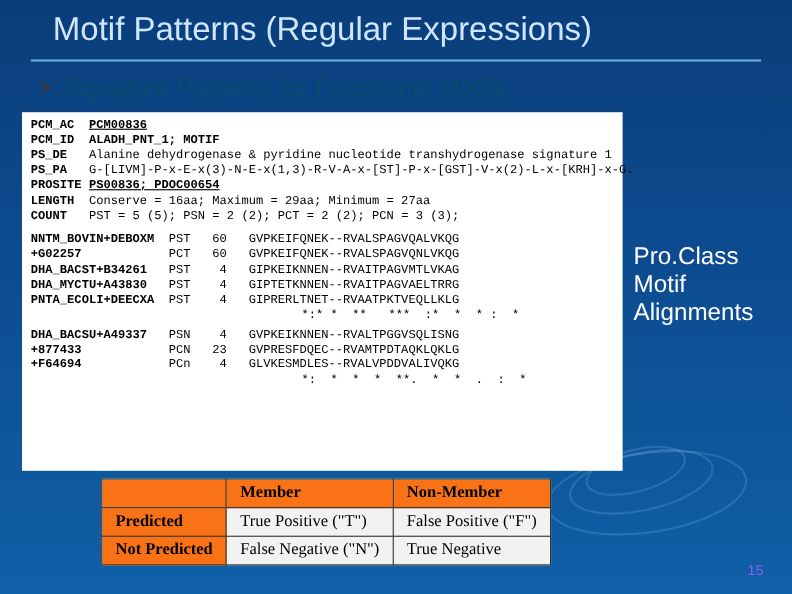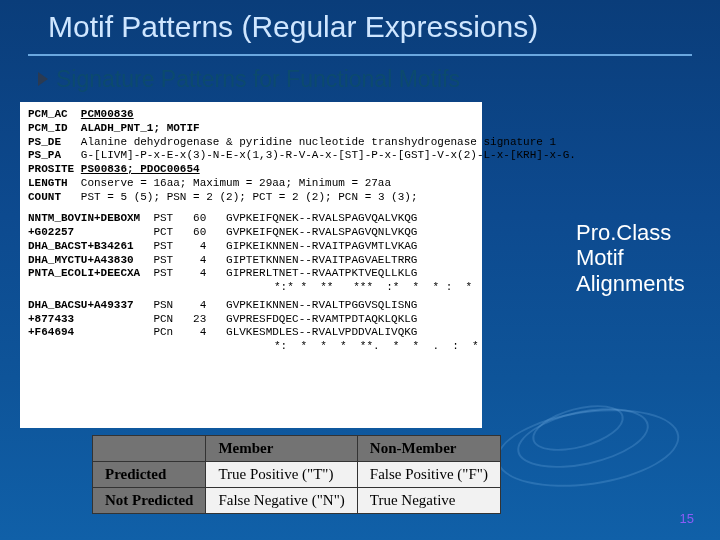--- a/index.html
+++ b/index.html
@@ -30,21 +30,21 @@
     position:absolute;top:66px;left:56px;
     color:#0c4a6e;font-size:23px;text-align:center;
   }
   .chev{
     position:absolute;top:72px;left:38px;width:0;height:0;
     border-top:7px solid transparent;
     border-bottom:7px solid transparent;
     border-left:10px solid #2a3a52;
   }
   .panel{
-    position:absolute;top:102px;left:20px;width:462px;height:326px;
+    position:absolute;top:102px;left:20px;width:546px;height:326px;
     background:#fff;
     font-family:"Courier New",monospace;
     font-size:11px;
     color:#000;
     padding:6px 8px;
     box-sizing:border-box;
     line-height:1.25;
   }
   .panel .b{font-weight:bold;color:#000}
   .panel .u{text-decoration:underline}
@@ -58,21 +58,21 @@
   }
   .matrix{
     position:absolute;left:92px;bottom:26px;
     border-collapse:collapse;
     font-family:"Times New Roman",serif;font-size:15px;
     background:#f2f2f2;
   }
   .matrix td,.matrix th{
     border:1px solid #333;padding:4px 12px;text-align:left;
   }
-  .matrix th{font-weight:bold;background:#737373}
+  .matrix th{font-weight:bold;background:#f97316}
   .pnum{
     position:absolute;right:26px;bottom:14px;
     color:#8b5cf6;font-size:13px;
   }
 </style>
 </head>
 <body>
 
 <div class="swirl sw1"></div>
 <div class="swirl sw2"></div>

